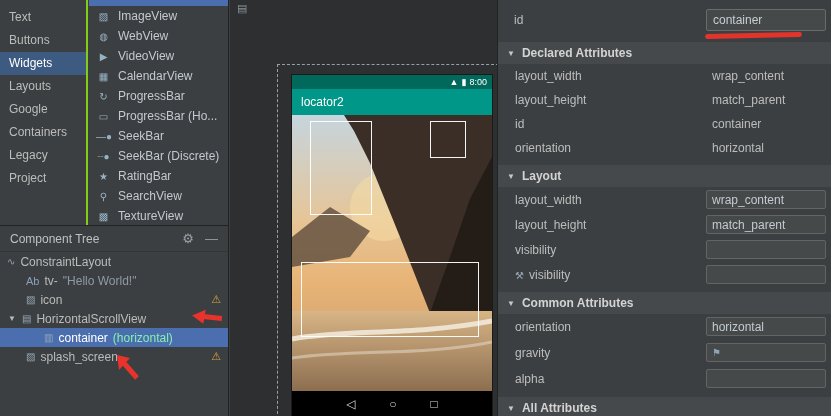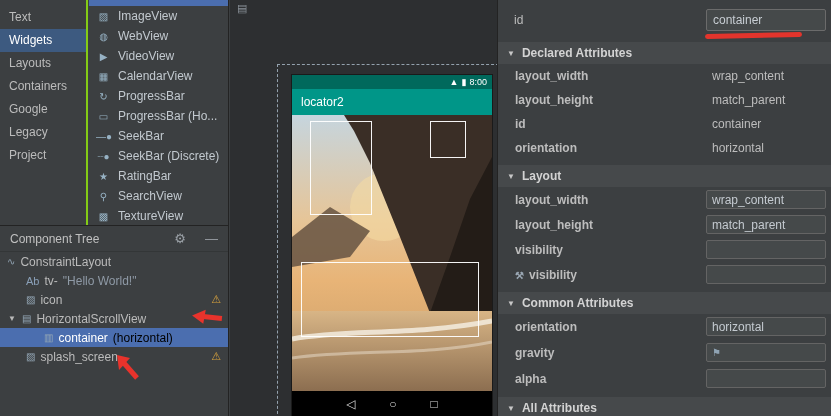--- a/index.html
+++ b/index.html
@@ -16,32 +16,32 @@
   .widgets{position:absolute;left:89px;top:0;width:140px;height:225px;overflow:hidden;
            border-right:1px solid #232323;background:#3c3f41;}
   .w-partial{height:6px;background:#4b6eaf;}
   .w-item{height:20px;display:flex;align-items:center;gap:7px;padding-left:7px;
           color:#c2c9cf;white-space:nowrap;}
   .w-ico{width:15px;flex:none;font-size:10px;text-align:center;color:#97b2c4;}
 
   
   .ctree{position:absolute;left:0;top:225px;width:229px;height:191px;background:#3c3f41;
          border-top:1px solid #232323;border-right:1px solid #232323;}
-  .ct-head{height:26px;display:flex;align-items:center;gap:19px;padding:0 10px;
+  .ct-head{height:26px;display:flex;align-items:center;gap:11px;padding:0 10px;
            border-bottom:1px solid #333637;}
   .ct-title{flex:1;color:#c0c0c0;}
   .ct-gear,.ct-min{color:#9aa0a6;font-size:13px;line-height:1;}
   .trow{height:19px;display:flex;align-items:center;gap:5px;padding-right:7px;white-space:nowrap;}
   .trow .exp{width:10px;font-size:8px;color:#b8b8b8;text-align:center;flex:none;}
   .trow .tico{font-size:10px;color:#93a6b5;flex:none;}
   .trow .tico-ab{font-size:11px;color:#8aa0b8;flex:none;}
   .d0{padding-left:7px;} .d1{padding-left:26px;text-align:right;} .d1e{padding-left:7px;} .d2{padding-left:44px;}
   .trow.sel{background:#4b6eaf;color:#ffffff;}
   .tsuffix{color:#8f9aa6;}
-  .trow.sel .tsuffix{color:#000000;}
+  .trow.sel .tsuffix{color:#86efac;}
   .twarn{margin-left:auto;color:#d6a13d;font-size:11px;}
 
   
   .canvas{position:absolute;left:230px;top:0;width:267px;height:416px;background:#2d2f31;overflow:hidden;}
   .cv-icon{position:absolute;left:7px;top:2px;color:#8a9199;font-size:11px;}
   .dashed{position:absolute;left:47px;top:64px;width:232px;height:360px;border:1px dashed #93a1ad;}
   .phone{position:absolute;left:62px;top:75px;width:200px;height:341px;background:#000;
          box-shadow:0 0 0 1px #1a1a1a;}
   .p-status{height:14px;background:#00695c;color:#fff;display:flex;align-items:center;
             justify-content:flex-end;gap:3px;padding:0 5px;font-size:9px;}
@@ -63,21 +63,21 @@
   .id-label{position:absolute;left:16px;top:5px;color:#bdbdbd;}
   .id-input{position:absolute;left:208px;top:1px;width:120px;height:22px;background:#45494a;
             border:1px solid #6b6b6b;border-radius:2px;color:#c7cdd3;padding:0 6px;
             font:12px "Liberation Sans",sans-serif;outline:none;}
   .sec-head{height:22px;background:#46494b;display:flex;align-items:center;gap:7px;
             padding-left:9px;font-weight:bold;color:#d3d3d3;margin-top:5px;}
   .sec-head.first{margin-top:0;}
   .sec-head .tri{font-size:8px;color:#c7c7c7;font-weight:normal;}
   .arow{position:relative;}
   .r24{height:24px;} .r25{height:25px;} .r26{height:26px;}
-  .alabel{position:absolute;left:17px;top:5px;color:#bdbdbd;display:flex;align-items:center;gap:5px;font-weight:bold;}
+  .alabel{position:absolute;left:17px;top:5px;color:#bdbdbd;display:flex;align-items:center;gap:5px;}
   .r25 .alabel,.r26 .alabel{top:6px;}
   .aplain{position:absolute;left:214px;top:5px;color:#bdbdbd;}
   .afield{position:absolute;left:208px;top:3px;width:120px;height:19px;background:#45494a;
           border:1px solid #646464;border-radius:2px;padding:0 5px;color:#c4cad0;
           display:flex;align-items:center;gap:4px;font-size:12px;}
   .flag{color:#8fa3b3;font-size:10px;}
   .wrench{color:#9aa7b3;font-size:10px;}
 
   
   .underline{position:absolute;left:705px;top:33px;width:97px;height:5px;background:#e3342c;
@@ -85,24 +85,25 @@
   .arrow1{position:absolute;left:190px;top:309px;width:34px;height:16px;}
   .arrow2{position:absolute;left:110px;top:351px;width:32px;height:30px;}
 </style>
 </head>
 <body>
 
 <div id="app">
 
   <div class="palette-cats">
     <div class="cat">Text</div>
+    <div class="cat">Buttons</div>
     <div class="cat sel">Widgets</div>
     <div class="cat">Layouts</div>
+    <div class="cat">Google</div>
     <div class="cat">Containers</div>
-    <div class="cat">Google</div>
     <div class="cat">Legacy</div>
     <div class="cat">Project</div>
   </div>
 
   <div class="widgets">
     <div class="w-partial"></div>
     <div class="w-item">
       <span class="w-ico">▨</span>
       <span>ImageView</span>
     </div>

